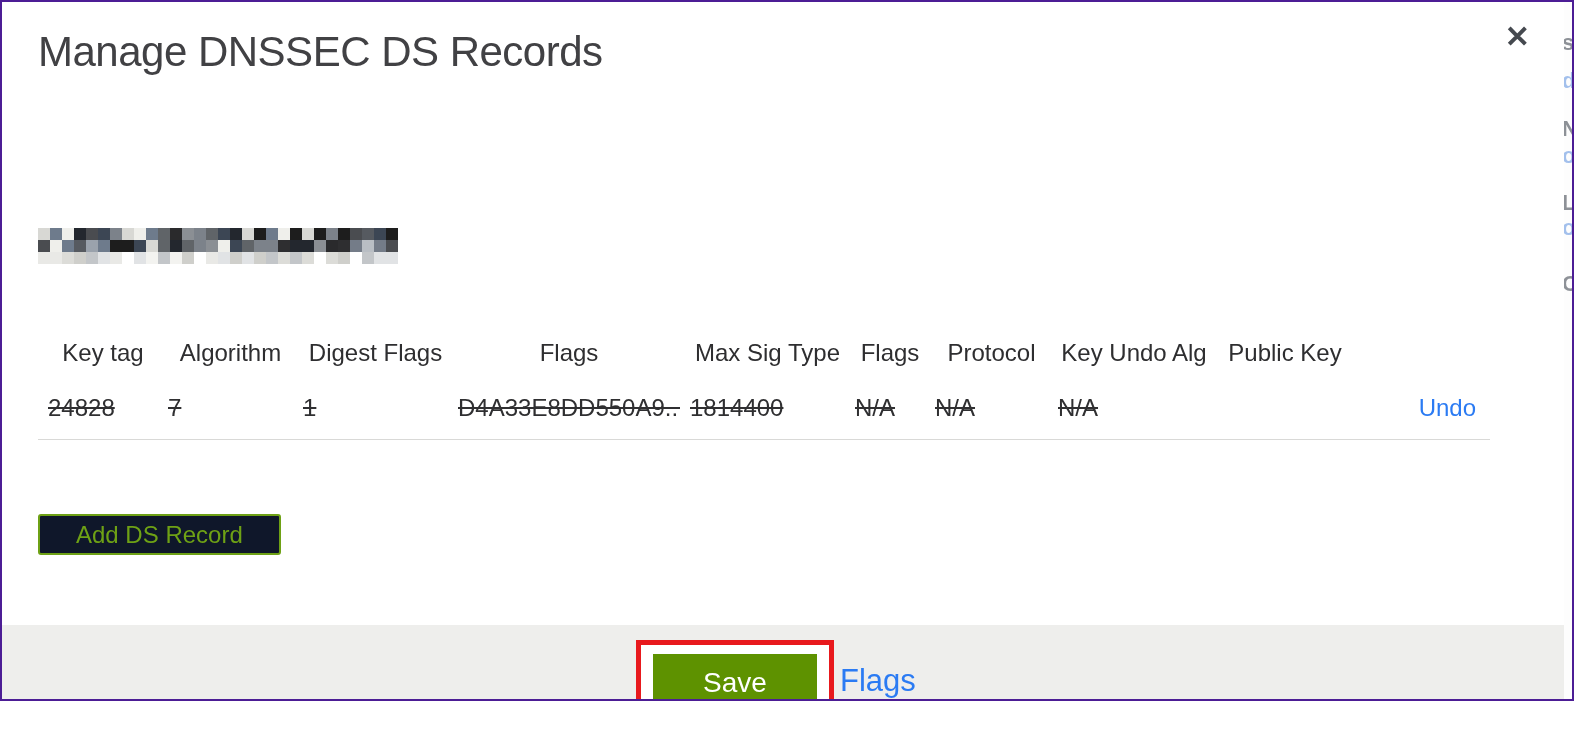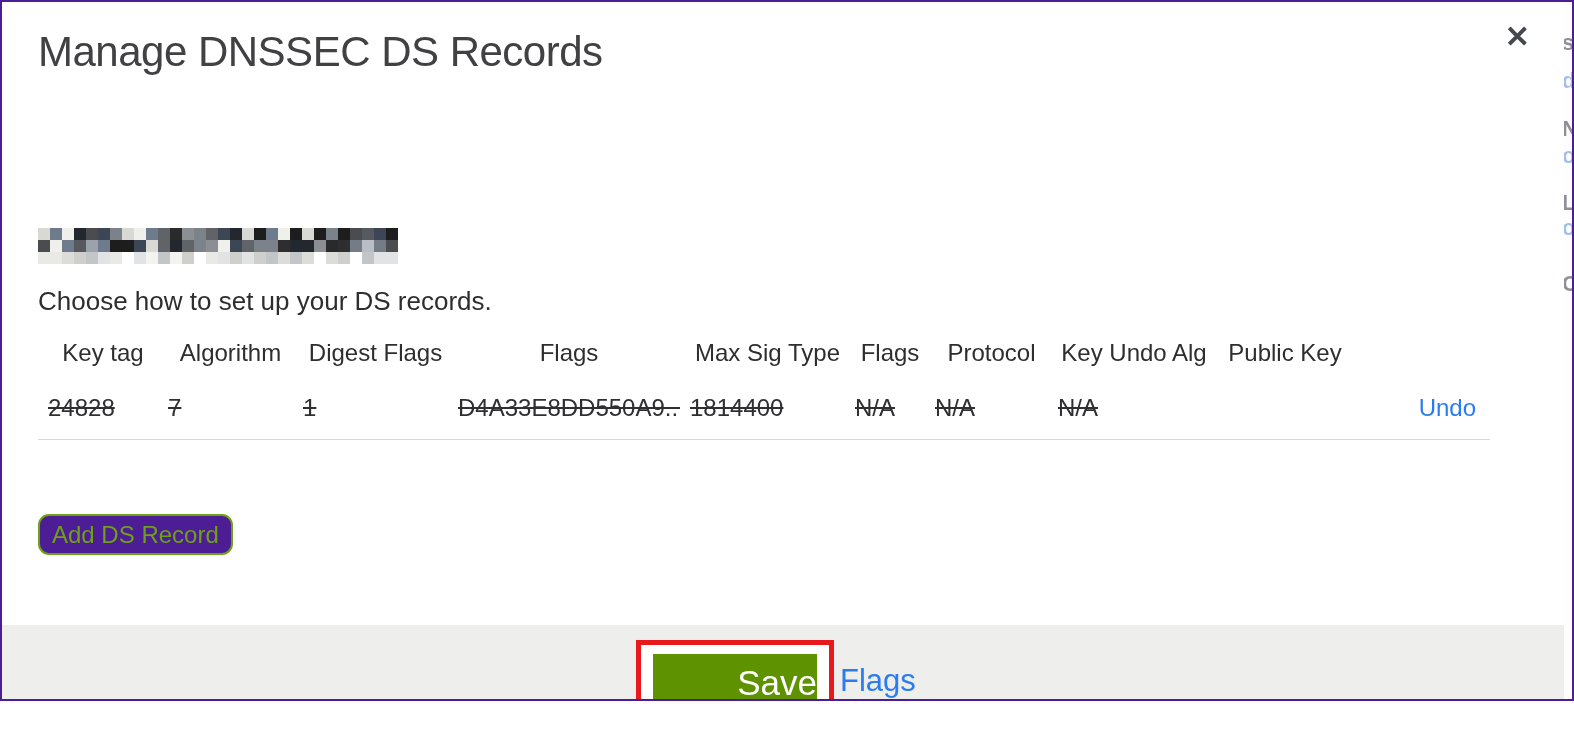--- a/index.html
+++ b/index.html
@@ -96,24 +96,24 @@
   .undo-cell { text-align: right; padding-right: 14px !important; }
   .link {
     color: #2b7bf3;
     text-decoration: none;
     cursor: pointer;
   }
   .add-ds-btn {
     position: absolute;
     left: 36px; top: 512px;
     height: 41px;
-    padding: 0 12px;
-    background: #4c1d95;
+    padding: 0 36px;
+    background: #0f172a;
     border: 2px solid #6ea115;
-    border-radius: 11px;
+    border-radius: 3px;
     color: #6ea115;
     font-size: 24px;
     font-family: "Liberation Sans", "DejaVu Sans", sans-serif;
     cursor: pointer;
   }
   .footer {
     position: absolute;
     left: 0; right: 0; bottom: 0;
     height: 114px;
     background: #eeeeec;
@@ -125,24 +125,23 @@
     border: 5px solid #e8191d;
     background: #ffffff;
     padding: 9px 12px;
   }
   .save-btn {
     width: 100%; height: 100%;
     background: #5e9200;
     border: none;
     border-bottom: 5px solid #497500;
     color: #ffffff;
-    font-size: 35px;
+    font-size: 28px;
     font-family: "Liberation Sans", "DejaVu Sans", sans-serif;
     cursor: pointer;
-    text-align: right;
   }
   .cancel-link {
     position: absolute;
     left: 838px; top: 38px;
     font-size: 31px;
   }
   .edge-strip {
     position: absolute;
     right: 0; top: 0; bottom: 0;
     width: 8px;
@@ -163,21 +162,20 @@
 
 <div class="frame">
   <div class="modal">
 
     <h1 class="modal-title">Manage DNSSEC DS Records</h1>
 
     <button class="close-btn">✕</button>
 
     <div class="domain-mosaic"><i style="background: rgb(216, 216, 212);"></i><i style="background: rgb(110, 123, 140);"></i><i style="background: rgb(239, 239, 235);"></i><i style="background: rgb(35, 39, 46);"></i><i style="background: rgb(74, 76, 80);"></i><i style="background: rgb(60, 70, 84);"></i><i style="background: rgb(124, 130, 138);"></i><i style="background: rgb(216, 216, 212);"></i><i style="background: rgb(239, 239, 235);"></i><i style="background: rgb(110, 123, 140);"></i><i style="background: rgb(96, 100, 104);"></i><i style="background: rgb(42, 42, 44);"></i><i style="background: rgb(139, 143, 148);"></i><i style="background: rgb(124, 130, 138);"></i><i style="background: rgb(96, 100, 104);"></i><i style="background: rgb(60, 70, 84);"></i><i style="background: rgb(35, 39, 46);"></i><i style="background: rgb(216, 216, 212);"></i><i style="background: rgb(29, 29, 29);"></i><i style="background: rgb(110, 123, 140);"></i><i style="background: rgb(239, 239, 235);"></i><i style="background: rgb(29, 29, 29);"></i><i style="background: rgb(216, 216, 212);"></i><i style="background: rgb(29, 29, 29);"></i><i style="background: rgb(124, 130, 138);"></i><i style="background: rgb(29, 29, 29);"></i><i style="background: rgb(74, 76, 80);"></i><i style="background: rgb(86, 90, 96);"></i><i style="background: rgb(60, 70, 84);"></i><i style="background: rgb(29, 29, 29);"></i><i style="background: rgb(74, 76, 80);"></i><i style="background: rgb(239, 239, 235);"></i><i style="background: rgb(110, 123, 140);"></i><i style="background: rgb(86, 90, 96);"></i><i style="background: rgb(154, 162, 172);"></i><i style="background: rgb(110, 123, 140);"></i><i style="background: rgb(29, 29, 29);"></i><i style="background: rgb(29, 29, 29);"></i><i style="background: rgb(60, 70, 84);"></i><i style="background: rgb(216, 216, 212);"></i><i style="background: rgb(96, 100, 104);"></i><i style="background: rgb(35, 39, 46);"></i><i style="background: rgb(96, 100, 104);"></i><i style="background: rgb(124, 130, 138);"></i><i style="background: rgb(139, 143, 148);"></i><i style="background: rgb(239, 239, 235);"></i><i style="background: rgb(60, 70, 84);"></i><i style="background: rgb(96, 100, 104);"></i><i style="background: rgb(124, 130, 138);"></i><i style="background: rgb(124, 130, 138);"></i><i style="background: rgb(46, 46, 48);"></i><i style="background: rgb(35, 39, 46);"></i><i style="background: rgb(35, 39, 46);"></i><i style="background: rgb(139, 143, 148);"></i><i style="background: rgb(42, 42, 44);"></i><i style="background: rgb(46, 46, 48);"></i><i style="background: rgb(116, 124, 136);"></i><i style="background: rgb(185, 190, 196);"></i><i style="background: rgb(116, 124, 136);"></i><i style="background: rgb(74, 76, 80);"></i><i style="background: rgb(233, 233, 230);"></i><i style="background: rgb(233, 233, 230);"></i><i style="background: rgb(220, 220, 216);"></i><i style="background: rgb(207, 207, 203);"></i><i style="background: rgb(195, 198, 201);"></i><i style="background: rgb(225, 227, 229);"></i><i style="background: rgb(233, 233, 230);"></i><i style="background: rgb(255, 255, 255);"></i><i style="background: rgb(225, 227, 229);"></i><i style="background: rgb(243, 243, 240);"></i><i style="background: rgb(195, 198, 201);"></i><i style="background: rgb(243, 243, 240);"></i><i style="background: rgb(207, 207, 203);"></i><i style="background: rgb(255, 255, 255);"></i><i style="background: rgb(233, 233, 230);"></i><i style="background: rgb(225, 227, 229);"></i><i style="background: rgb(207, 207, 203);"></i><i style="background: rgb(225, 227, 229);"></i><i style="background: rgb(207, 207, 203);"></i><i style="background: rgb(195, 198, 201);"></i><i style="background: rgb(220, 220, 216);"></i><i style="background: rgb(195, 198, 201);"></i><i style="background: rgb(220, 220, 216);"></i><i style="background: rgb(255, 255, 255);"></i><i style="background: rgb(220, 220, 216);"></i><i style="background: rgb(207, 207, 203);"></i><i style="background: rgb(255, 255, 255);"></i><i style="background: rgb(195, 198, 201);"></i><i style="background: rgb(225, 227, 229);"></i><i style="background: rgb(225, 227, 229);"></i></div>
 
-    <div class="subtitle">Choose how to set up your DS records.</div>
 
     <table class="ds-table">
       <colgroup>
         <col style="width:120px">
           <col style="width:135px">
           <col style="width:155px">
         <col style="width:232px">
           <col style="width:165px">
           <col style="width:80px">
         <col style="width:123px">

